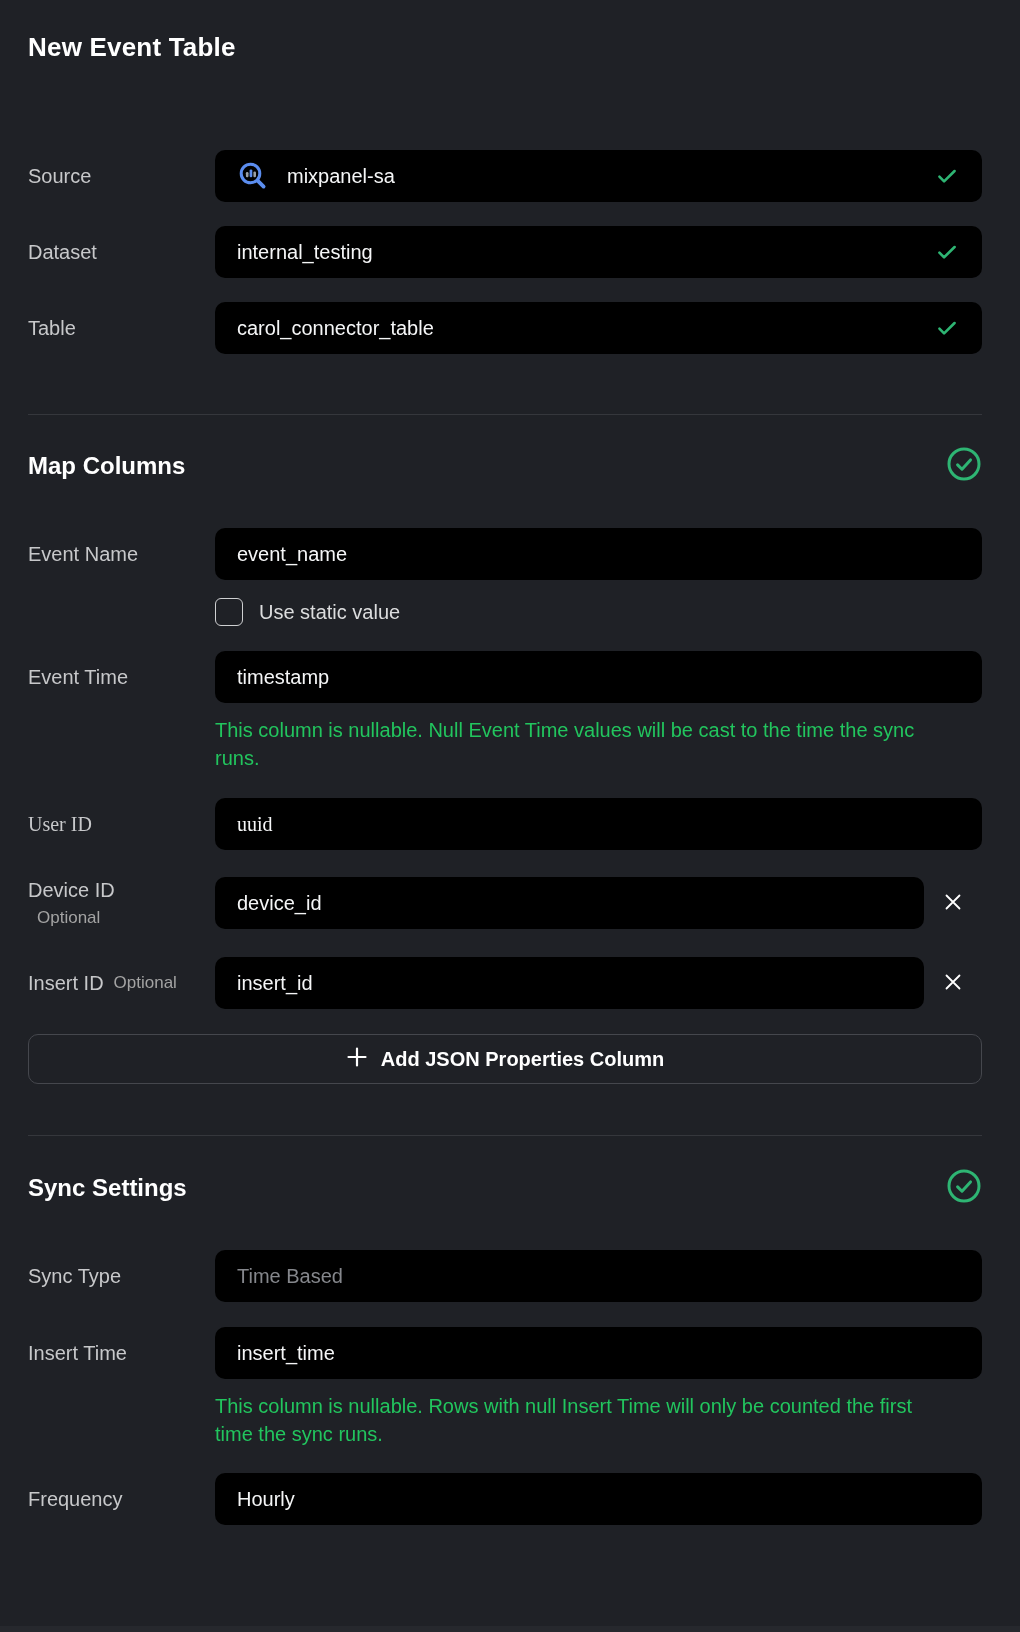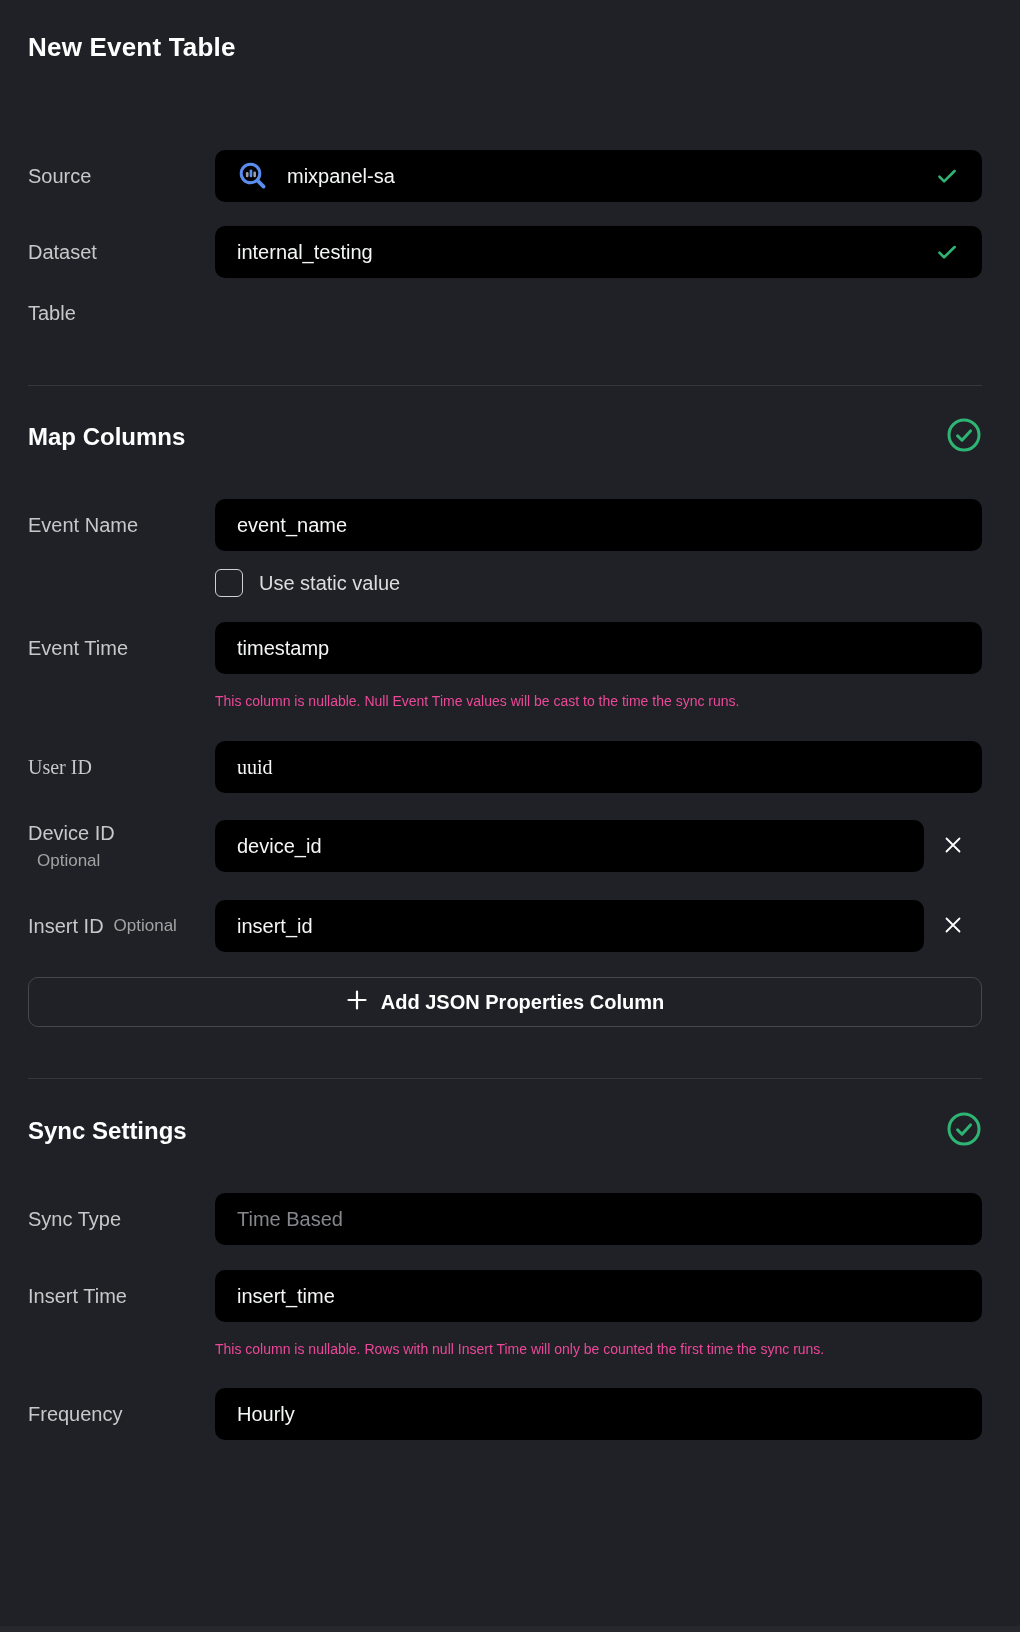--- a/index.html
+++ b/index.html
@@ -64,21 +64,21 @@
   }
   .checkbox {
     width: 28px; height: 28px; flex: none;
     border: 1.5px solid #cfd0d2; border-radius: 6px;
     background: transparent; cursor: pointer;
   }
   .checkbox-label { font-size: 20px; color: #dcddde; }
 
   .warning {
     margin-left: 187px; margin-top: 13px; max-width: 705px;
-    font-size: 14px; line-height: 28px; color: #ec4899;
+    font-size: 20px; line-height: 28px; color: #22c55e;
   }
 
   .add-btn {
     margin-top: 25px; width: 100%; height: 50px;
     background: transparent; border: 1px solid #45474d; border-radius: 10px;
     display: flex; align-items: center; justify-content: center; gap: 13px;
     color: #ffffff; font-size: 20px; font-weight: 700; cursor: pointer;
     font-family: "Liberation Sans", sans-serif;
   }
 
@@ -122,20 +122,28 @@
       <span class="check-wrap">
         <svg width="26" height="26" viewBox="0 0 24 24" fill="none">
             <path d="M5 12.6l4.3 4.3L19 7.4" stroke="#2eb573" stroke-width="2.4" stroke-linecap="round" stroke-linejoin="round"></path>
           </svg>
       </span>
     </div>
   </div>
 
   <div class="form-row">
     <div class="row-label">Table</div>
+    <div class="input">
+      <span class="value">carol_connector_table</span>
+      <span class="check-wrap">
+        <svg width="26" height="26" viewBox="0 0 24 24" fill="none">
+            <path d="M5 12.6l4.3 4.3L19 7.4" stroke="#2eb573" stroke-width="2.4" stroke-linecap="round" stroke-linejoin="round"></path>
+          </svg>
+      </span>
+    </div>
   </div>
 
   <hr class="divider">
 
   <div class="section-heading">
     <h2>Map Columns</h2>
     <span>
       <svg width="36" height="36" viewBox="0 0 36 36" fill="none">
         <circle cx="18" cy="18" r="15" stroke="#2eb573" stroke-width="3"></circle>
         <path d="M11.6 18.9l4.4 4.3 8.5-9.3" stroke="#2eb573" stroke-width="3" stroke-linecap="round" stroke-linejoin="round"></path>

